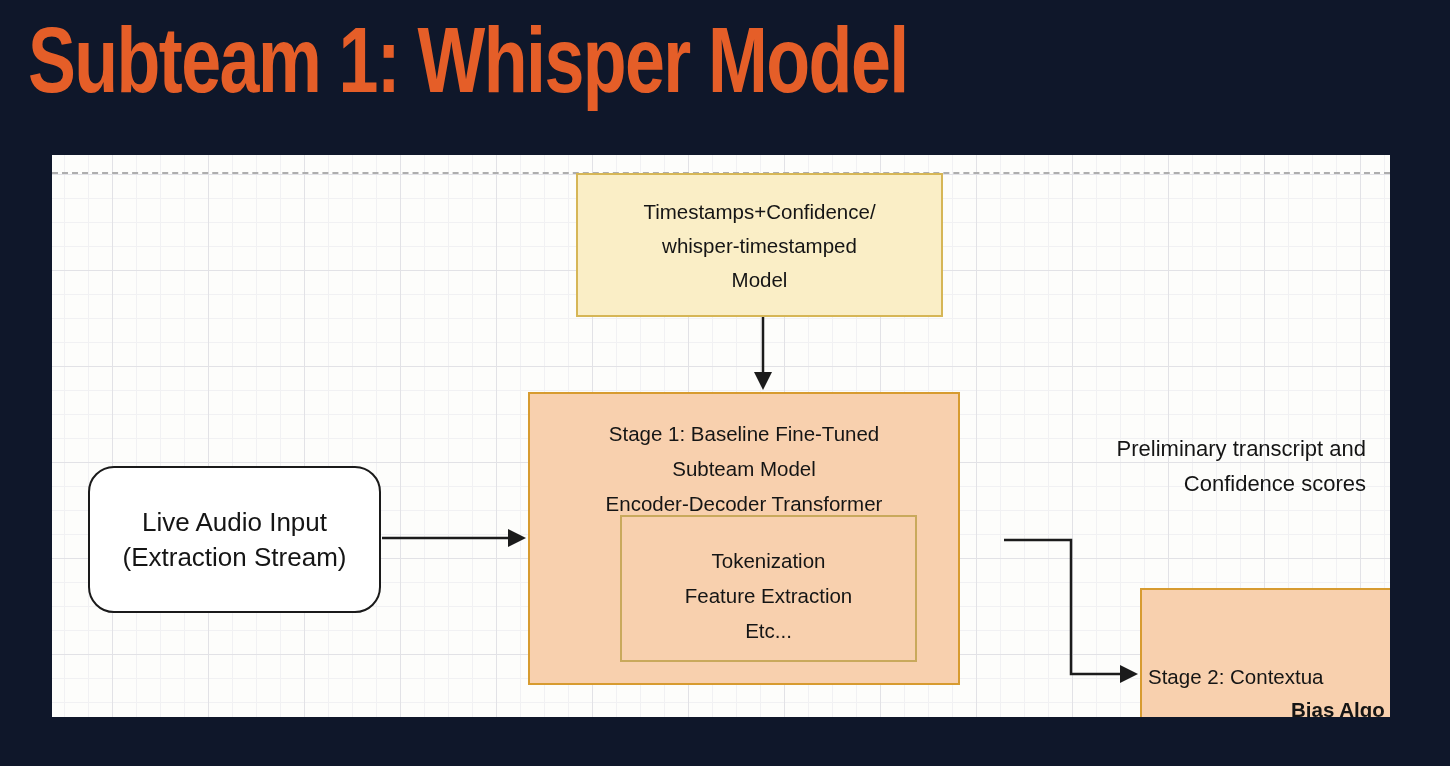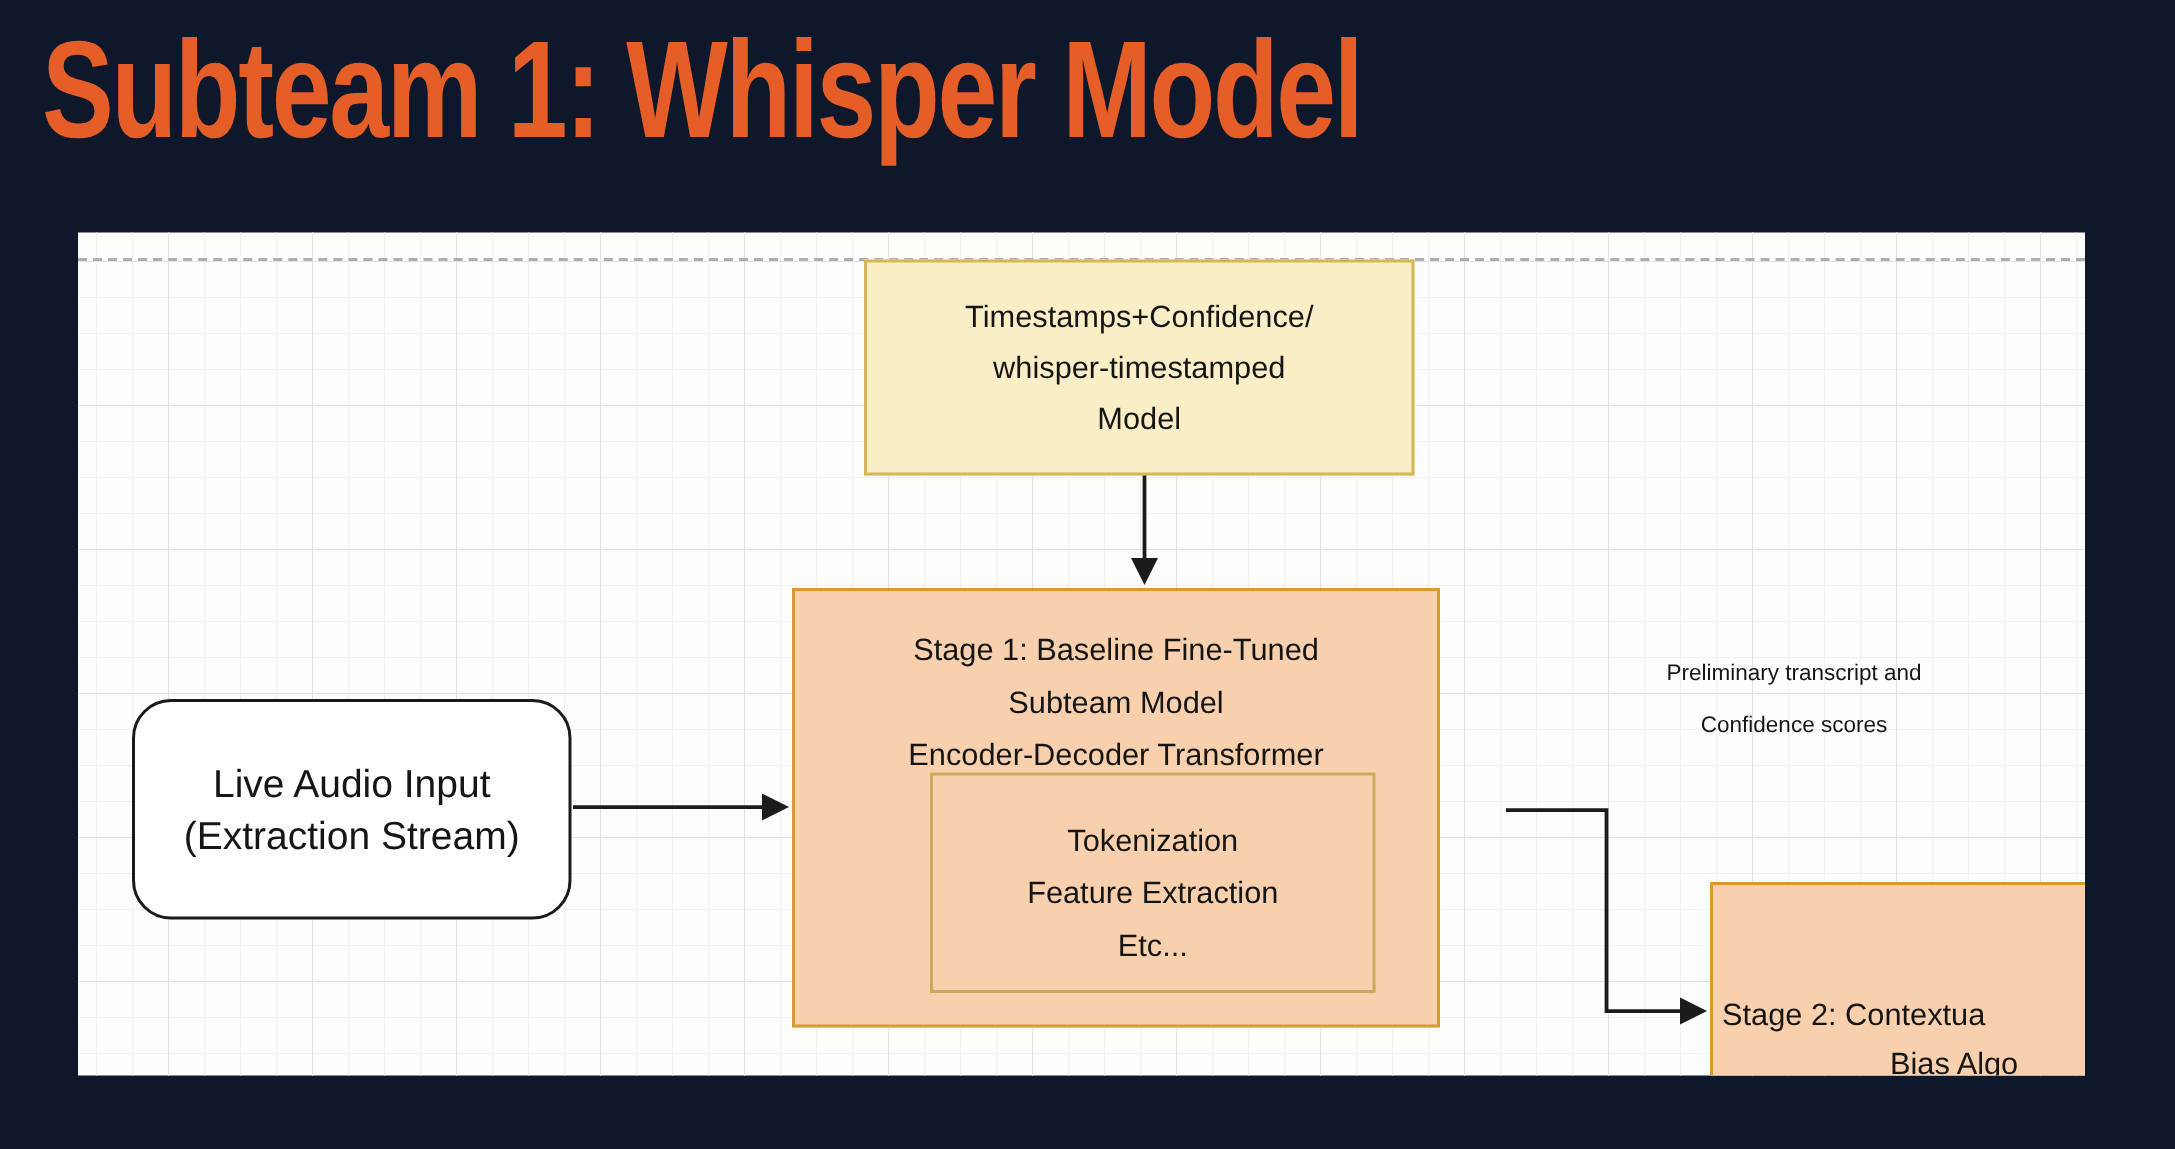--- a/index.html
+++ b/index.html
@@ -103,29 +103,29 @@
   }
 
   .node-stage2 {
     left: 1088px; top: 433px;
     width: 410px; height: 220px;
     background: #f8d0ae;
     border: 2px solid #d79b30;
     text-align: left;
   }
   .node-stage2 .s2-line1 { position: absolute; left: 6px;  top: 70px;  line-height: 34px; white-space: nowrap; }
-  .node-stage2 .s2-line2 { position: absolute; left: 118px; top: 103px; line-height: 34px; white-space: nowrap; }
+  .node-stage2 .s2-line2 { position: absolute; left: 149px; top: 103px; line-height: 34px; white-space: nowrap; font-weight: bold; }
 
   .float-label {
     position: absolute;
     left: 974px; top: 276px;
     width: 340px;
-    text-align: center;
+    text-align: right;
     color: #151515;
-    font-size: 15px;
+    font-size: 22px;
     line-height: 35px;
   }
   .float-label span { display: block; white-space: nowrap; }
 
   .arrows {
     position: absolute;
     left: 0; top: 0;
     width: 1338px; height: 562px;
     pointer-events: none;
   }

